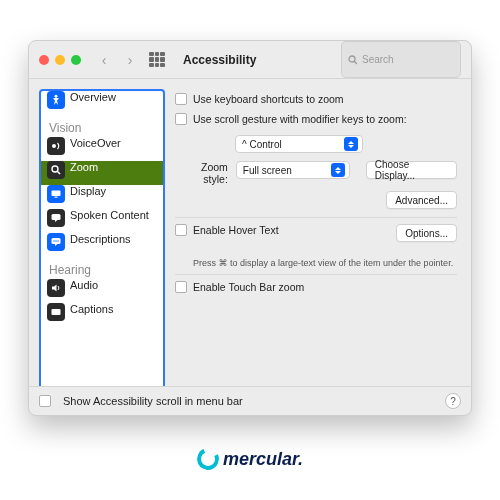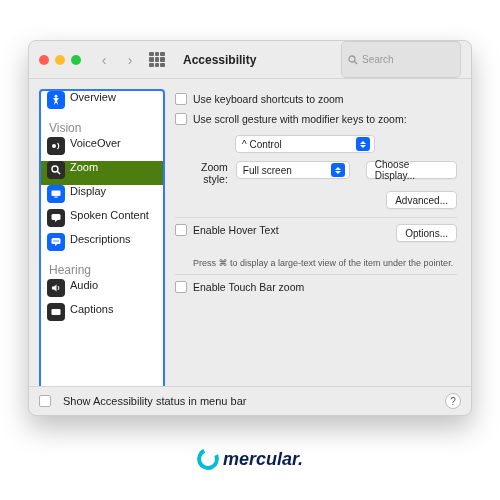--- a/index.html
+++ b/index.html
@@ -222,21 +222,21 @@
     <div class="pane">
       <div class="row">
         <div class="check"></div>
         <span>Use keyboard shortcuts to zoom</span>
       </div>
       <div class="row">
         <div class="check"></div>
         <span>Use scroll gesture with modifier keys to zoom:</span>
       </div>
       <div class="row" style="margin:2px 0 6px 60px;">
-        <div class="select" style="width:140px">
+        <div class="select" style="width:128px">
           <span>^ Control</span>
           <div style="flex:1"></div>
           <div class="arrows"></div>
         </div>
       </div>
       <div class="row" style="gap:8px;">
         <span style="width:56px;text-align:right">Zoom style:</span>
         <div class="select" style="width:120px">
           <span>Full screen</span>
           <div style="flex:1"></div>
@@ -265,21 +265,21 @@
       <div class="hr"></div>
       <div class="row">
         <div class="check"></div>
         <span>Enable Touch Bar zoom</span>
       </div>
     </div>
   </div>
 
   <div class="footer">
     <div class="check"></div>
-    <span>Show Accessibility status in menu bar</span>
+    <span>Show Accessibility scroll in menu bar</span>
     <div class="help">?</div>
   </div>
 </div>
 
 <div class="brand">
   <div class="logo"></div>
   <span>mercular.</span>
 </div>
 
 </body></html>

